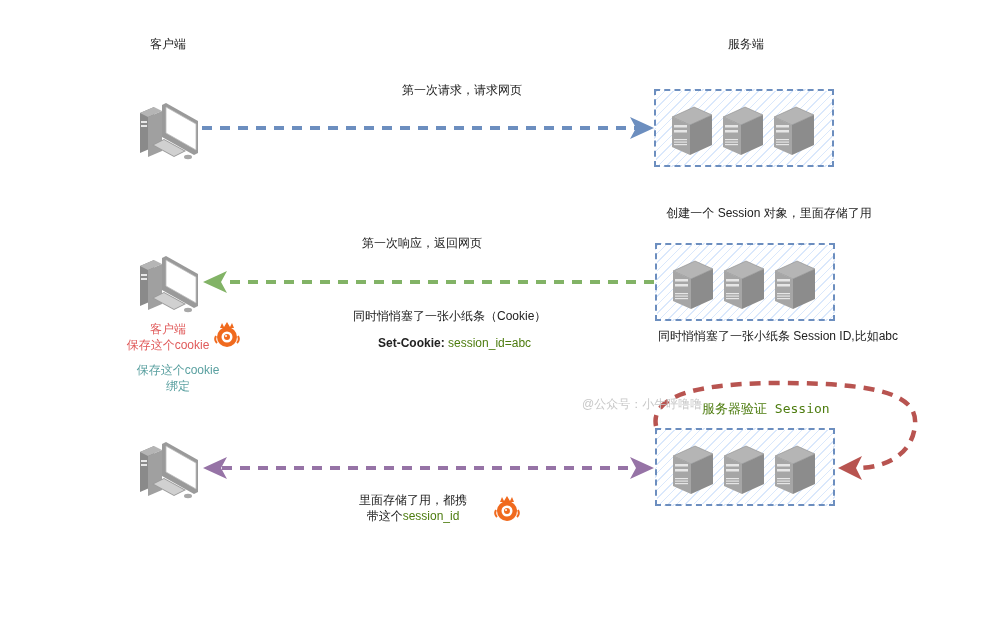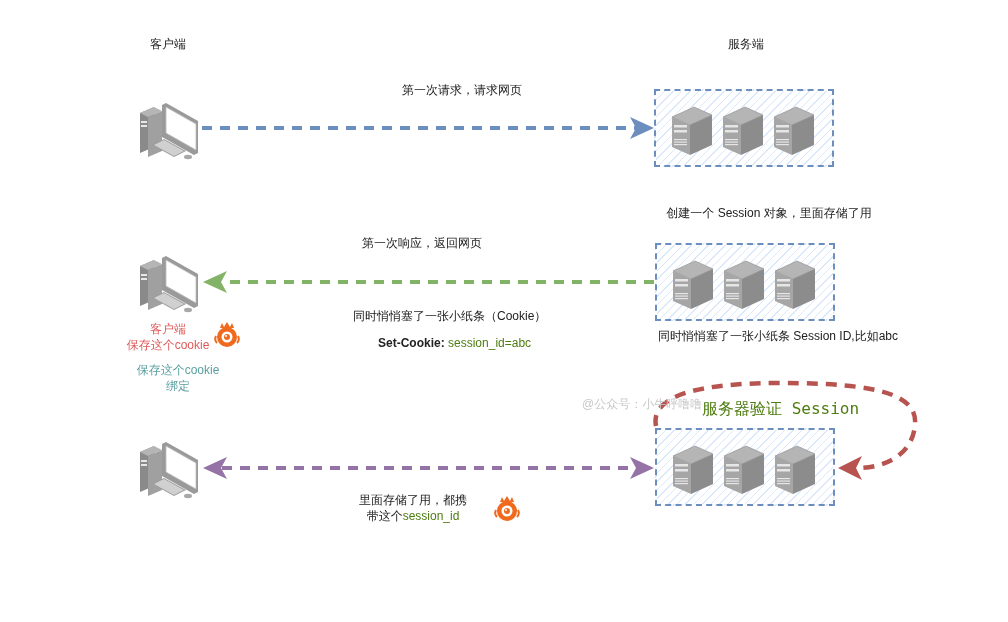--- a/index.html
+++ b/index.html
@@ -229,21 +229,21 @@
 </div>
 
 <div class="abs lbl center teal" style="left:108px;top:362px;width:140px;">
   <div>保存这个cookie</div>
   <div>绑定</div>
 </div>
 
 <div class="abs wm" style="left:582px;top:364px;margin-top:32px;">@公众号：小牛呼噜噜</div>
 
 <div class="abs lbl" style="left:702px;top:401px;">
-  <span class="gray" style="font-family:'DejaVu Sans Mono','Liberation Mono',monospace;font-size:16px;">服务器验证 Session</span>
+  <span class="gray" style="font-family:'DejaVu Sans Mono','Liberation Mono',monospace;font-size:13px;">服务器验证 Session</span>
 </div>
 
 <div class="abs lbl center" style="left:348px;top:492px;width:130px;">
   <div>里面存储了用，都携</div>
   <div><span>带这个</span><span class="gray">session_id</span></div>
 </div>
 
 <div class="abs" style="left:492px;top:494px;">
   <svg width="30" height="30" viewBox="0 0 30 30">
     <path d="M8 8 L10 3 L12 7 L15 2 L18 7 L20 3 L22 8 Z" fill="#f06a1e"></path>

